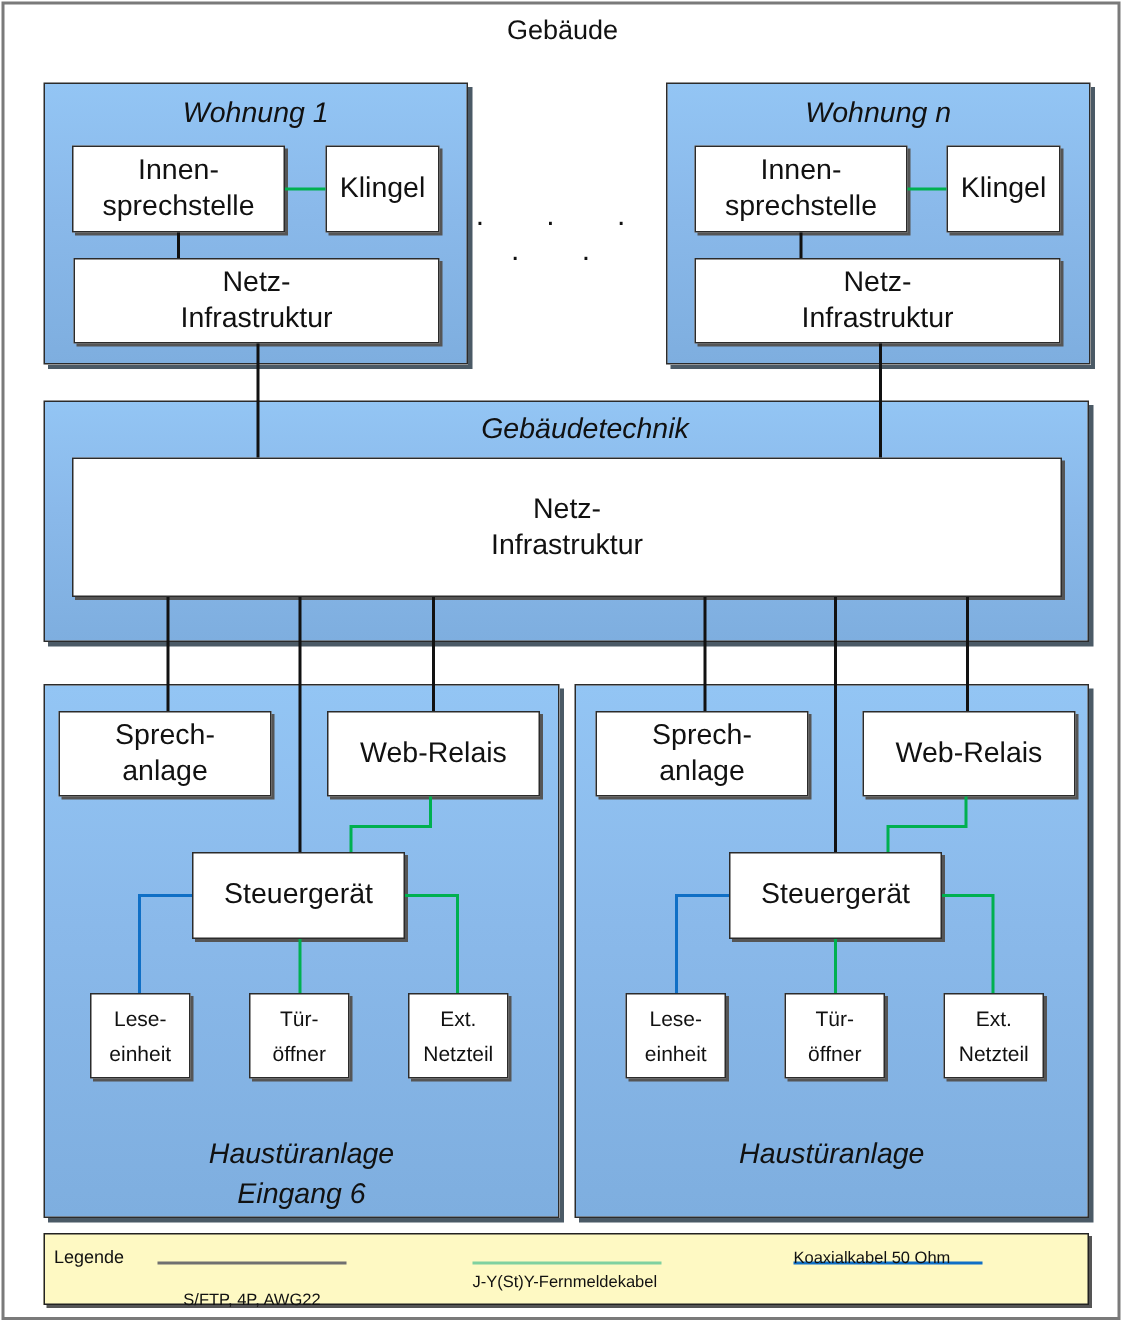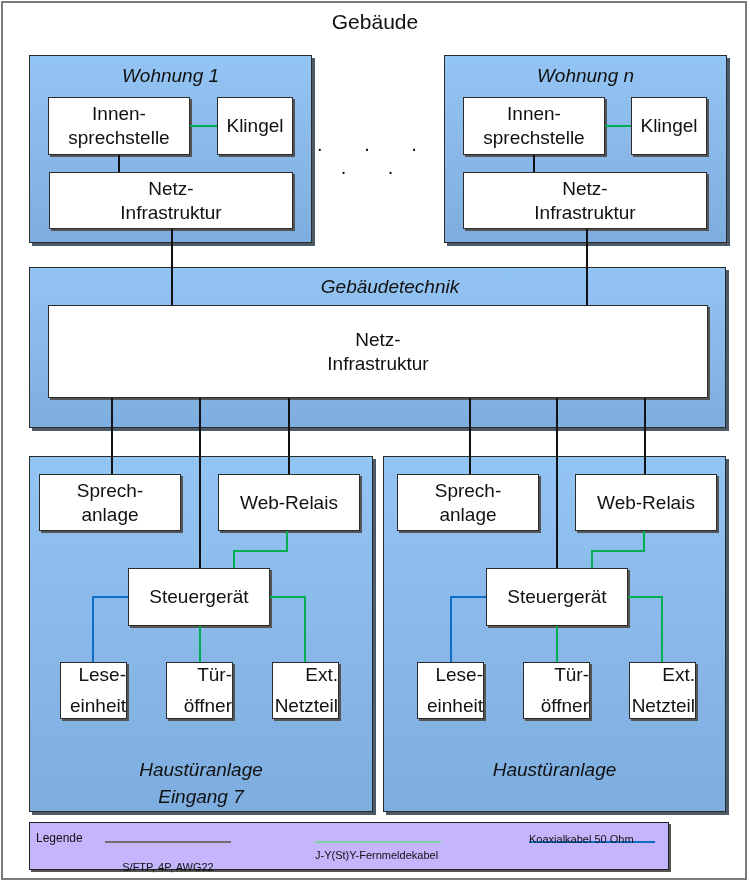--- a/index.html
+++ b/index.html
@@ -1,31 +1,31 @@
 <!DOCTYPE html>
 <html><head>
 <meta charset="utf-8">
 <style>
   html, body { margin:0; padding:0; background:#ffffff; }
   body { width:750px; height:884px; position:relative; overflow:hidden;
          font-family:"Liberation Sans", "DejaVu Sans", sans-serif; color:#111; }
   .abs { position:absolute; box-sizing:border-box; }
   .outer { left:1px; top:1px; width:746px; height:879px; border:2px solid #7a7a7a; background:#fff; }
-  .title { text-align:center; font-size:21px; }
+  .title { text-align:center; font-size:18px; }
   .group { border:1px solid #2b2b2b;
            background:linear-gradient(to bottom, #93c5f4 0%, #8ab9ea 45%, #7eaedf 100%);
            box-shadow:3px 3px 0 #4b5a66; }
   .node { background:#fff; border:1px solid #2b2b2b; box-shadow:2px 2px 0 #555;
           display:flex; align-items:center; justify-content:center; text-align:center;
           flex-direction:column; line-height:1.25; }
   .n-lg { font-size:19px; }
-  .n-sm { font-size:19px; line-height:1.6;align-items:flex-end; }
+  .n-sm { font-size:14px; line-height:1.6; }
   .hdr { text-align:center; font-size:19px;font-style:italic; }
-  .legend { left:29px; top:822px; width:640px; height:48px; border:1px solid #222;
-            background:#c4b5fd; box-shadow:2px 2px 0 #555; font-size:11px; }
+  .legend { left:29px; top:822px; width:697px; height:48px; border:1px solid #222;
+            background:#fef9c3; box-shadow:2px 2px 0 #555; font-size:11px; }
   svg.wires { position:absolute; left:0; top:0; width:750px; height:884px; pointer-events:none; }
   .dots { font-size:20px; letter-spacing:18px; }
 </style>
 </head>
 <body>
 
 <div class="abs outer"></div>
 <div class="abs title" style="left:0;top:10px;width:750px;">Gebäude</div>
 
 <div class="abs group" style="left:29px;top:55px;width:283px;height:188px;"></div>
@@ -83,21 +83,21 @@
 <div class="abs node n-sm" style="left:166px;top:662px;width:67px;height:57px;">
   <span>Tür-</span>
   <span>öffner</span>
 </div>
 <div class="abs node n-sm" style="left:272px;top:662px;width:67px;height:57px;">
   <span>Ext.</span>
   <span>Netzteil</span>
 </div>
 <div class="abs hdr" style="left:29px;top:756px;width:344px;line-height:27px;">
   <div>Haustüranlage</div>
-  <div>Eingang 7</div>
+  <div>Eingang 6</div>
 </div>
 
 <div class="abs group" style="left:383px;top:456px;width:343px;height:356px;"></div>
 <div class="abs node n-lg" style="left:397px;top:474px;width:142px;height:57px;">
   <span>Sprech-</span>
   <span>anlage</span>
 </div>
 <div class="abs node n-lg" style="left:575px;top:474px;width:142px;height:57px;">
   <span>Web-Relais</span>
 </div>

